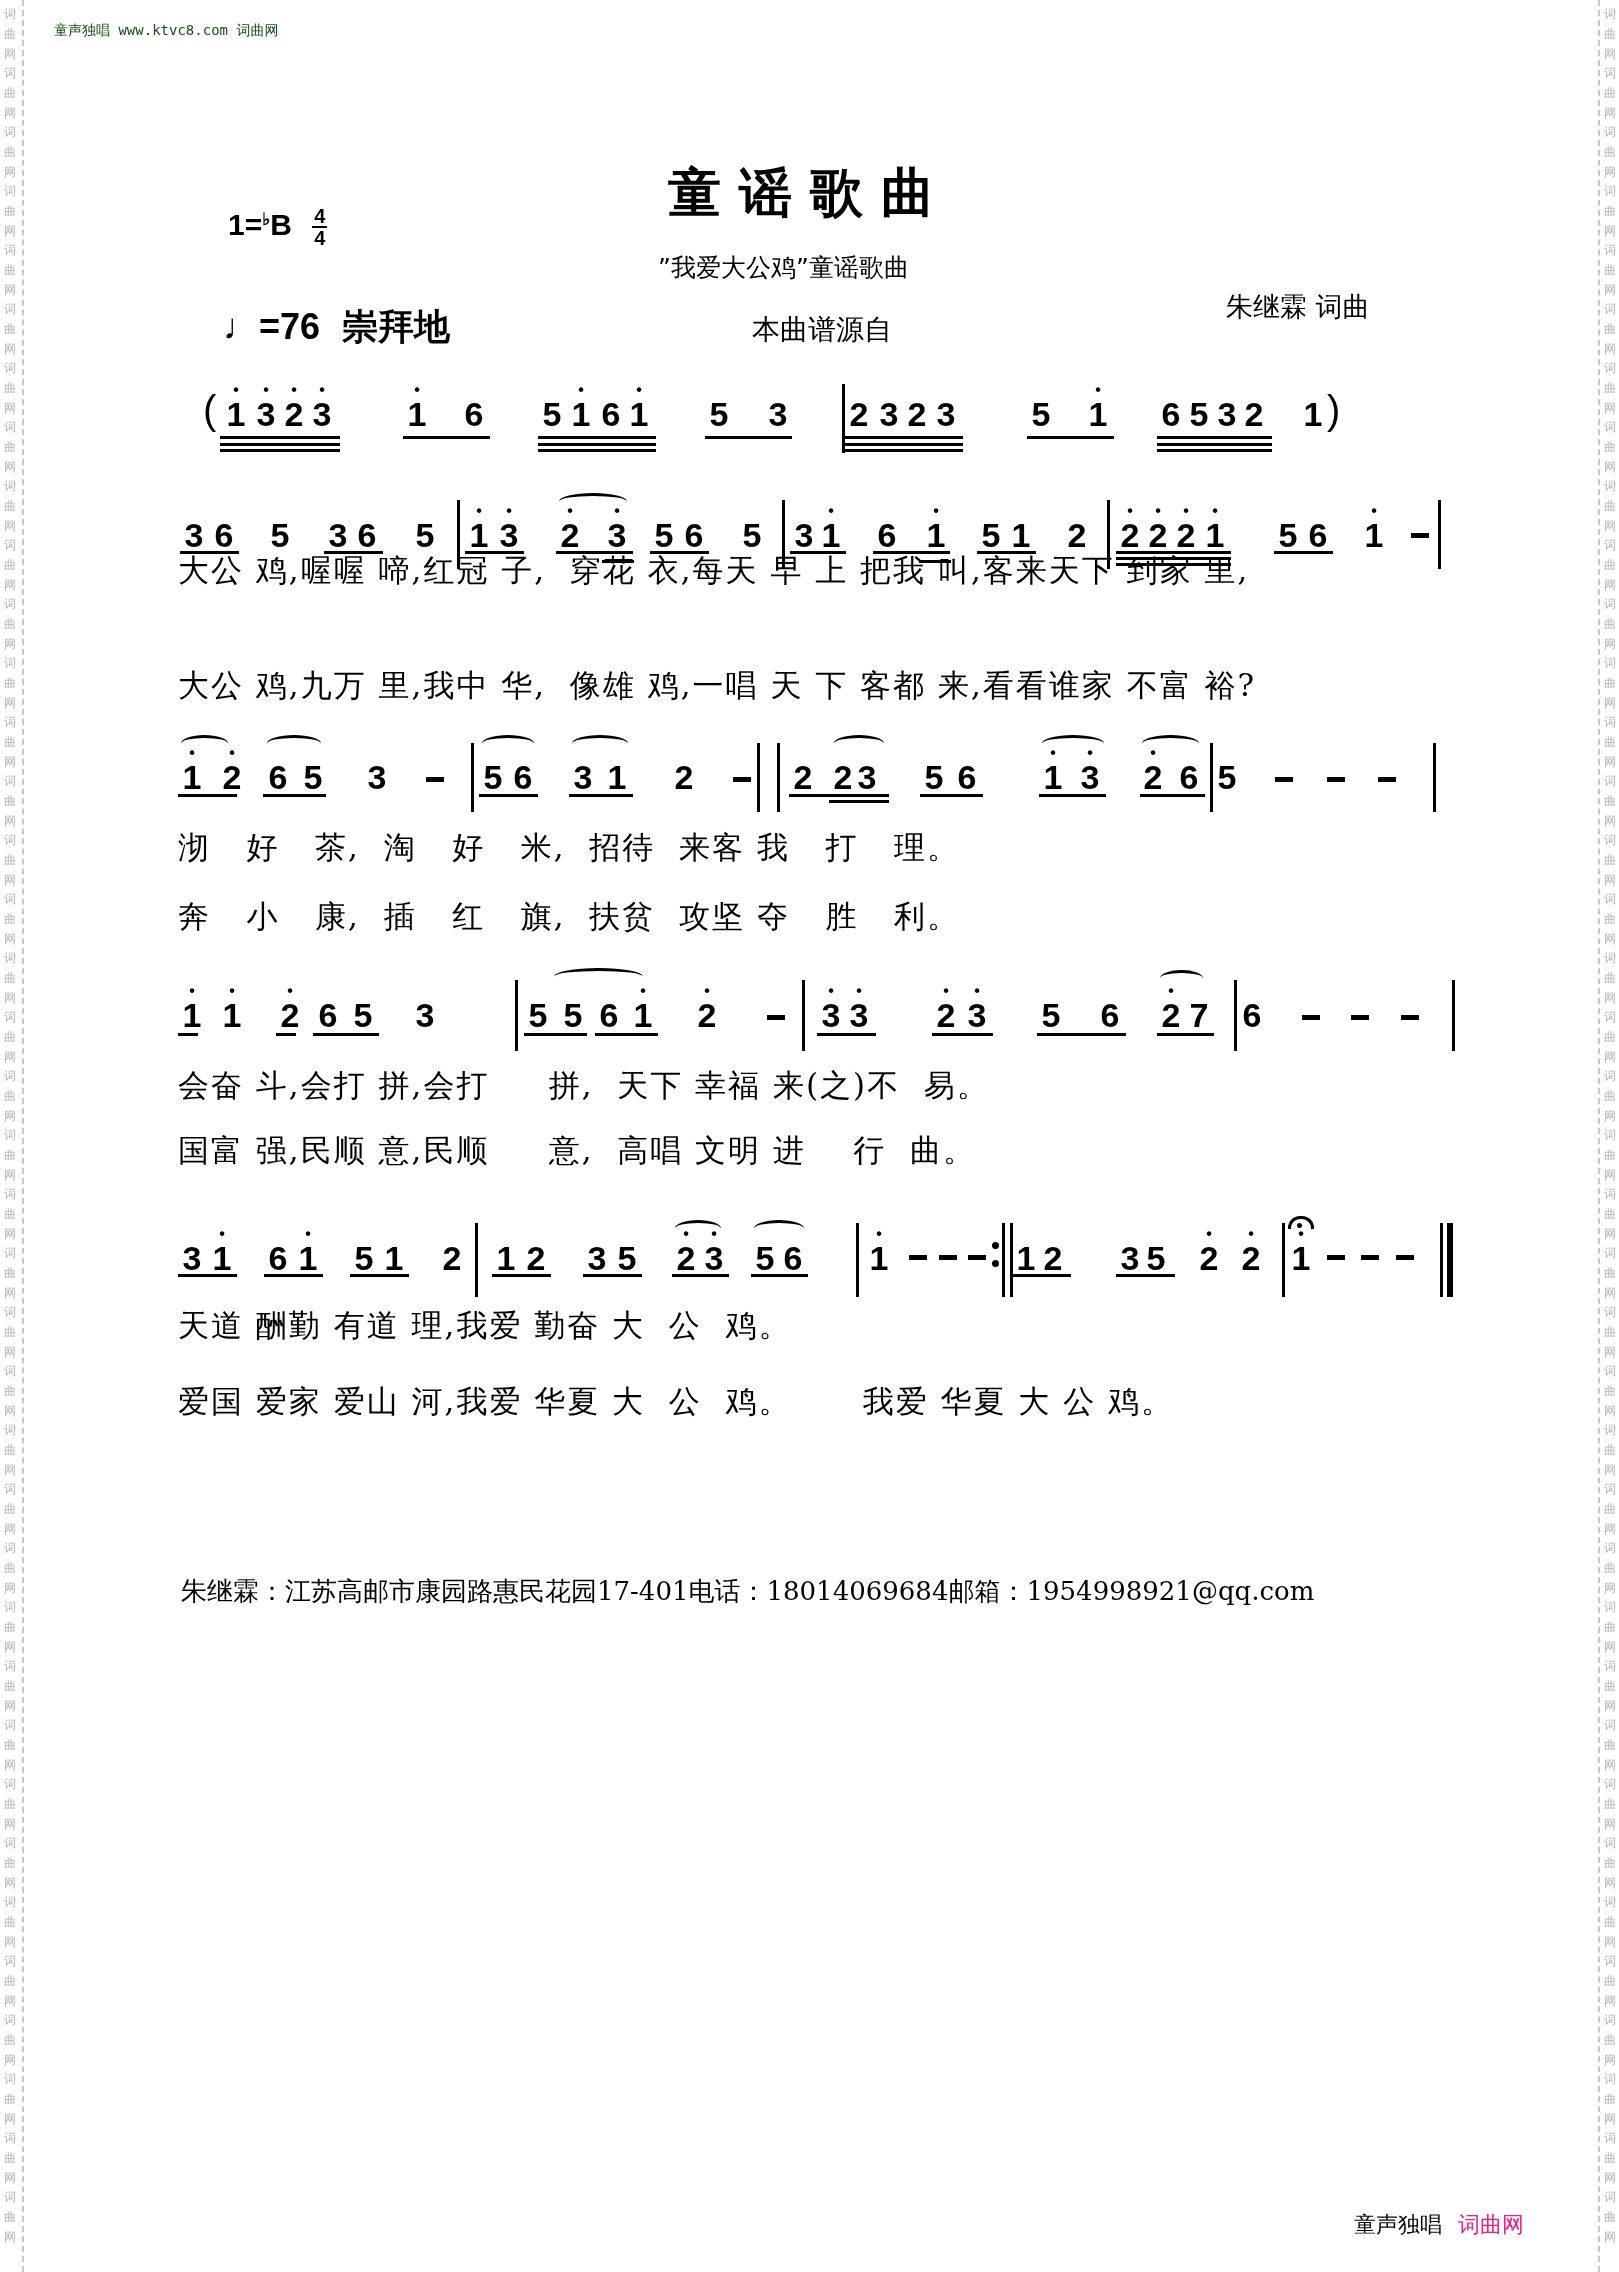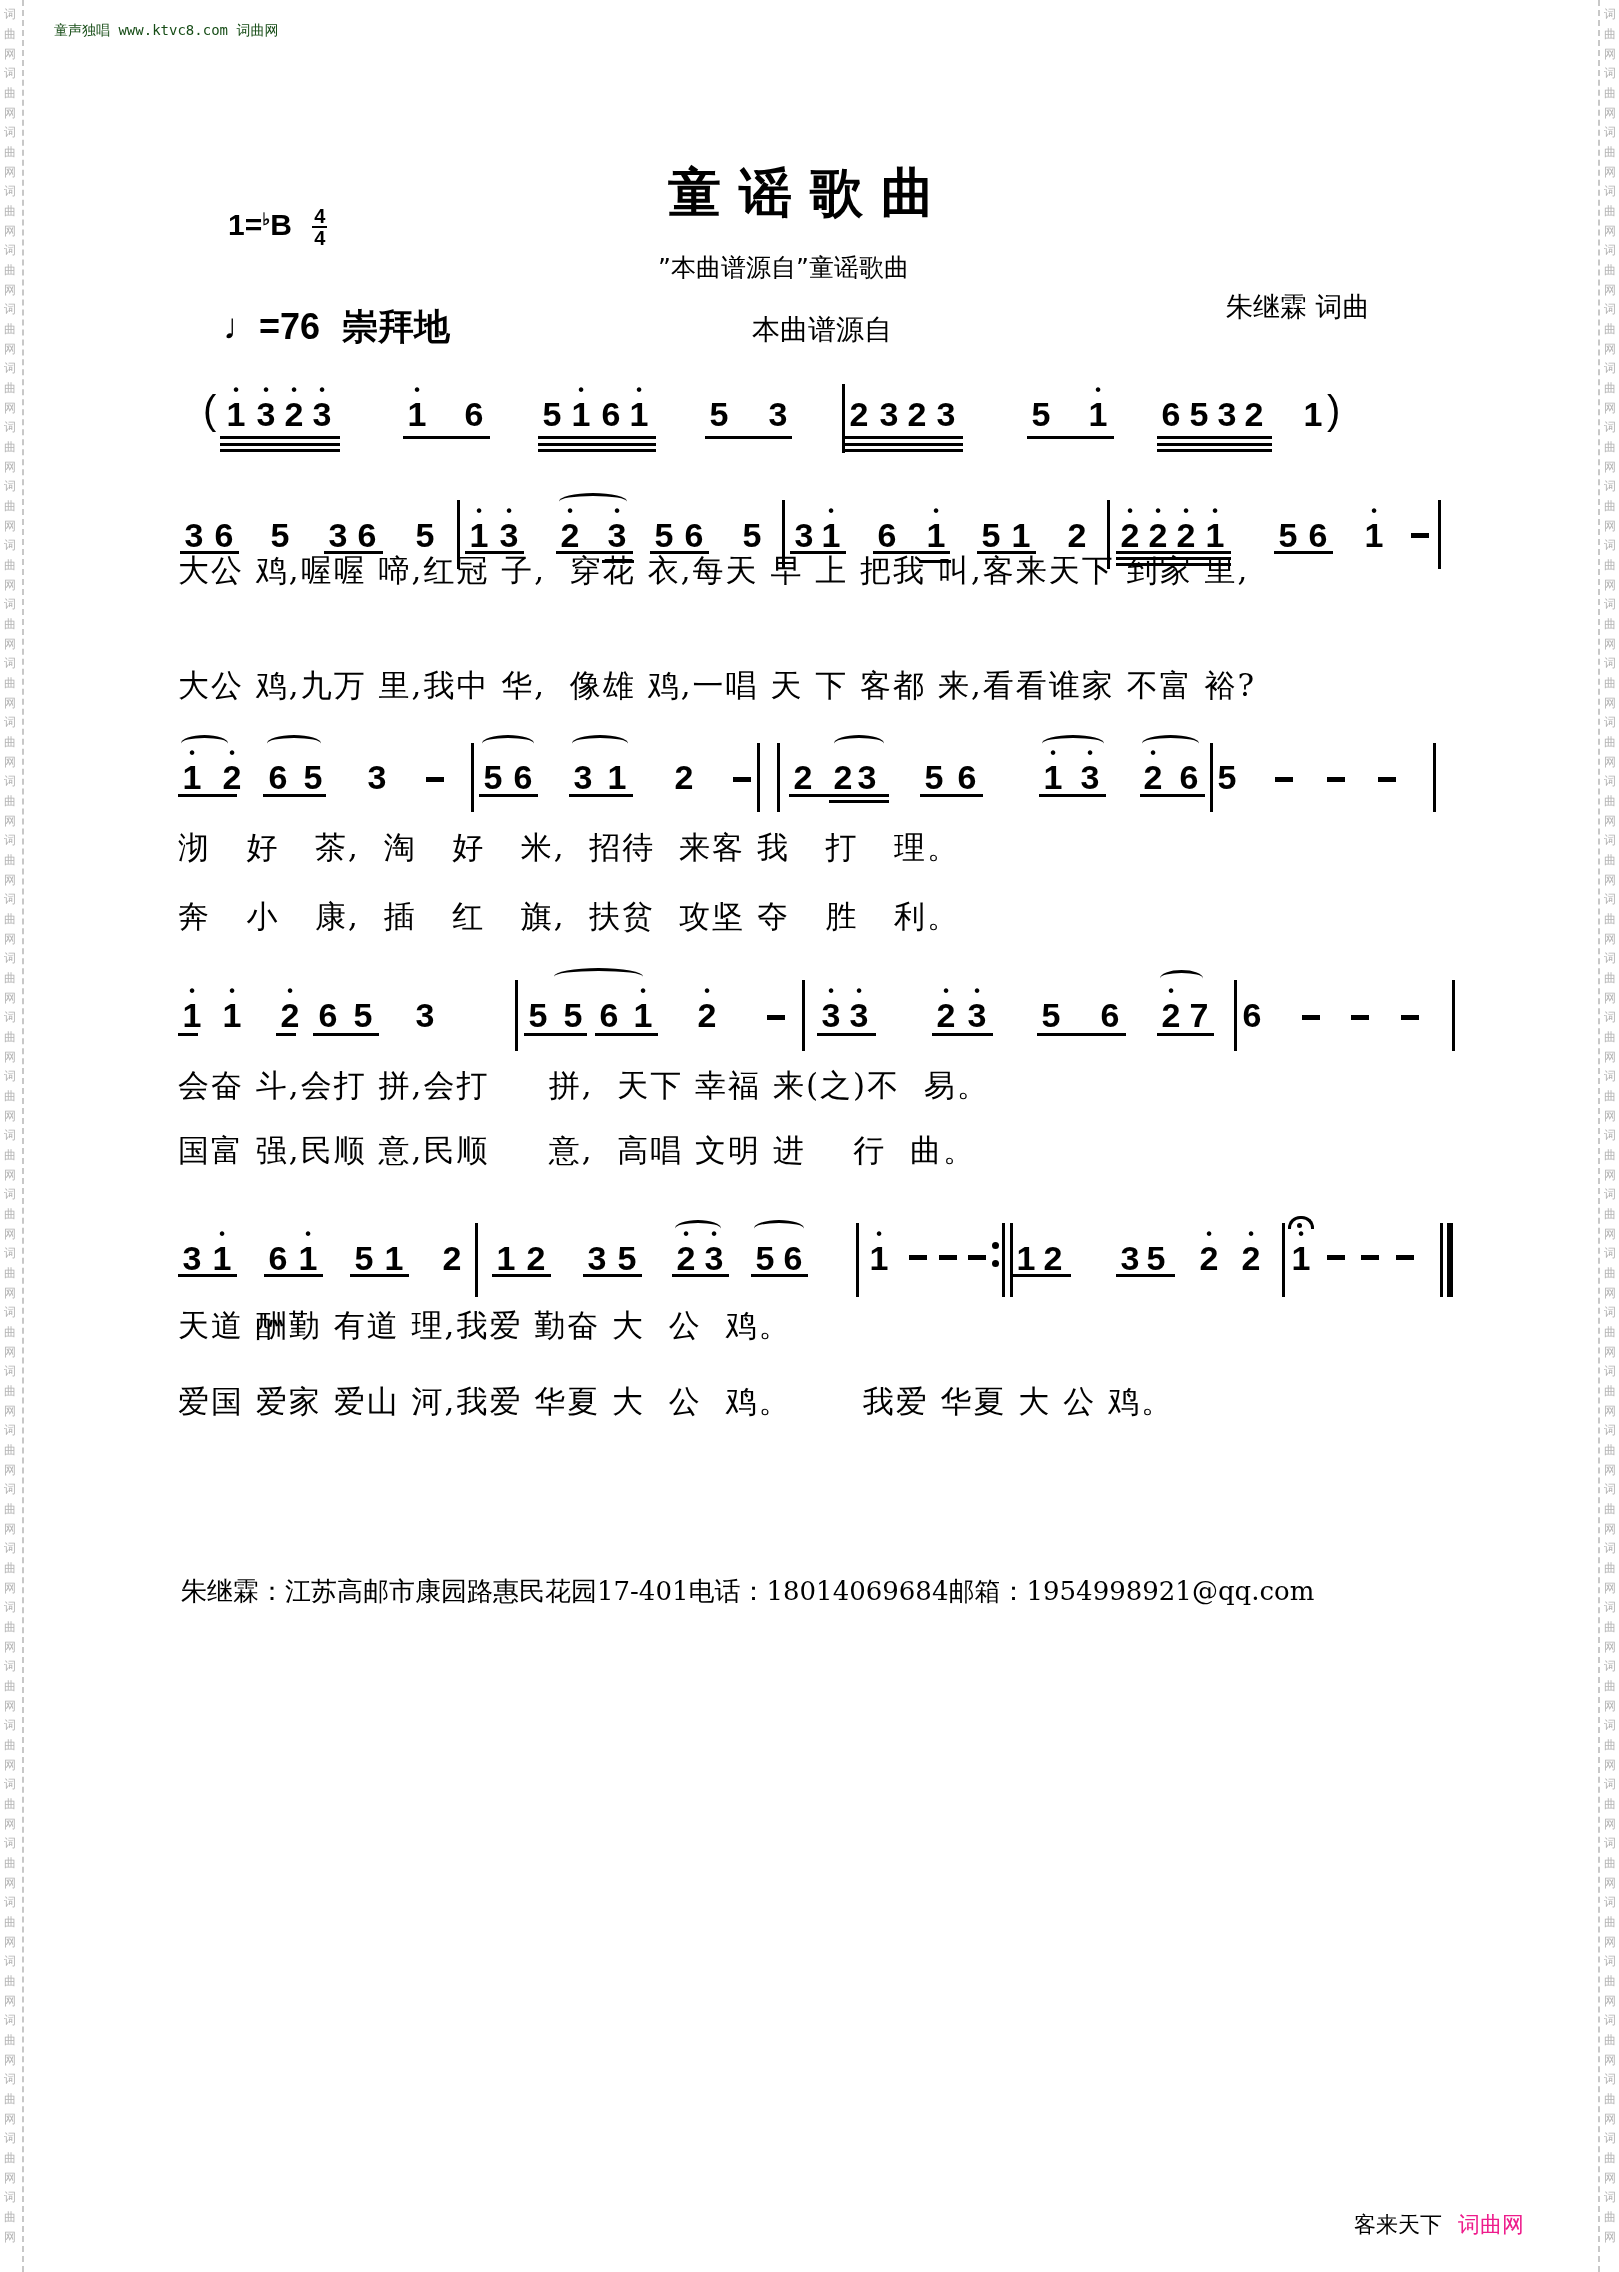--- a/index.html
+++ b/index.html
@@ -447,21 +447,21 @@
 <div class="abs title">童谣歌曲</div>
 
 <div class="abs key">
   <span>1=</span><sup>♭</sup><span>B</span>
   <span class="frac">
     <span class="num">4</span>
     <span class="den">4</span>
   </span>
 </div>
 
-<div class="abs subtitle">”本曲谱源自”童谣歌曲</div>
+<div class="abs subtitle">”我爱大公鸡”童谣歌曲</div>
 
 <div class="abs tempo">
   <span>♩</span><span>=76</span><span class="style">崇拜地</span>
 </div>
 
 <div class="abs perf">本曲谱源自</div>
 <div class="abs composer">朱继霖 词曲</div>
 
 <div id="score-area">
     <div class="paren" style="left: 203px; top: 388px;">(</div>
@@ -693,15 +693,15 @@
 <div class="lyric" style="top:827px">沏   好   茶,  淘   好   米,  招待  来客 我   打   理。</div>
 <div class="lyric" style="top:896px">奔   小   康,  插   红   旗,  扶贫  攻坚 夺   胜   利。</div>
 <div class="lyric" style="top:1065px">会奋 斗,会打 拼,会打     拼,  天下 幸福 来(之)不  易。</div>
 <div class="lyric" style="top:1130px">国富 强,民顺 意,民顺     意,  高唱 文明 进    行  曲。</div>
 <div class="lyric" style="top:1305px">天道 酬勤 有道 理,我爱 勤奋 大  公  鸡。</div>
 <div class="lyric" style="top:1381px">爱国 爱家 爱山 河,我爱 华夏 大  公  鸡。      我爱 华夏 大 公 鸡。</div>
 
 <div class="abs footer-contact">朱继霖：江苏高邮市康园路惠民花园17-401电话：18014069684邮箱：1954998921@qq.com</div>
 
 <div class="abs bottom-source">
-  <span>客来天下</span><span class="site">词曲网</span>
+  <span>童声独唱</span><span class="site">词曲网</span>
 </div>
 
 
 </body></html>

